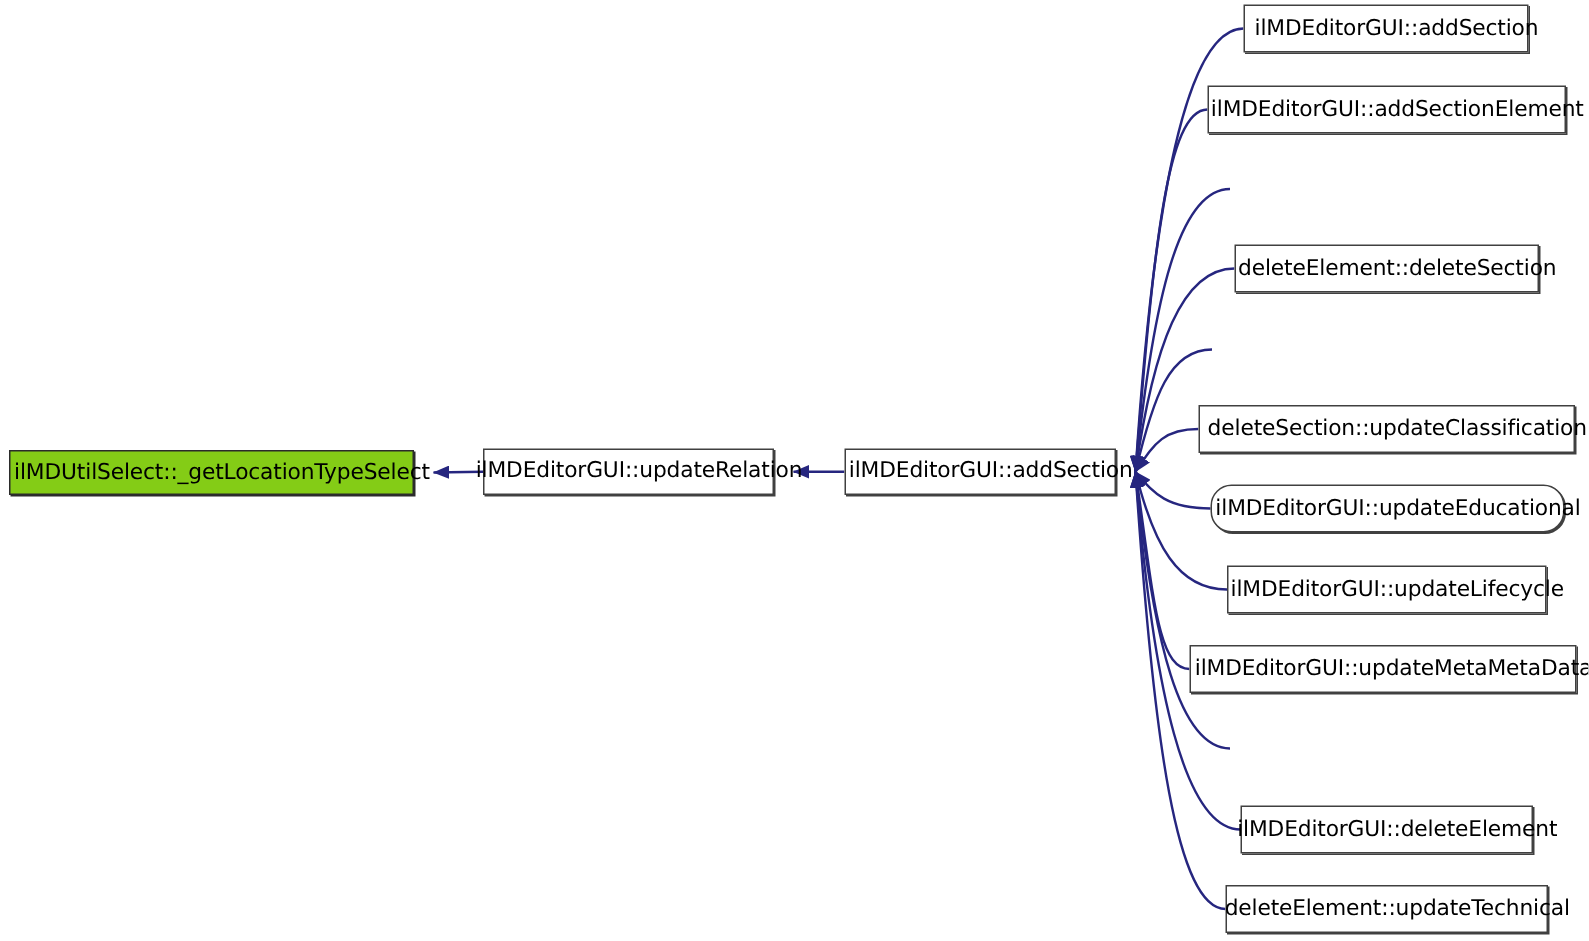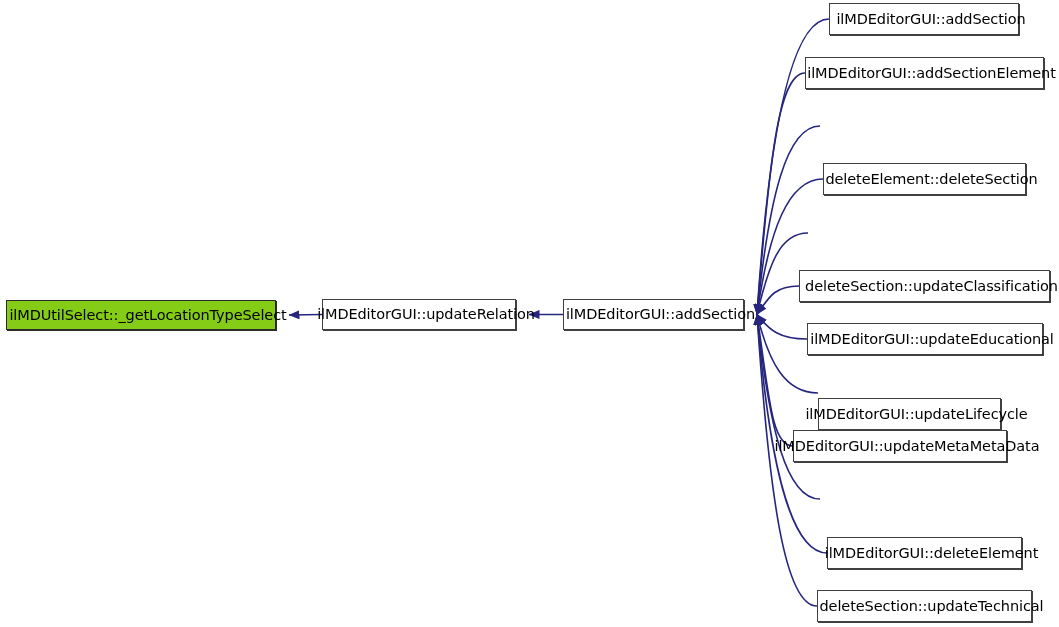--- a/index.html
+++ b/index.html
@@ -90,28 +90,28 @@
     </div>
     <div class="node" style="left: 805px; top: 57px; width: 239px; height: 32px;">
       <span class="node-label">ilMDEditorGUI::addSectionElement</span>
     </div>
     <div class="node" style="left: 823px; top: 163px; width: 203px; height: 32px;">
       <span class="node-label">deleteElement::deleteSection</span>
     </div>
     <div class="node" style="left: 799px; top: 270px; width: 251px; height: 32px;">
       <span class="node-label">deleteSection::updateClassification</span>
     </div>
-    <div class="node" style="left: 807px; top: 323px; width: 236px; height: 32px;">
+    <div class="node" style="left: 807px; top: 323px; width: 236px; height: 32px; border-radius: 14px;">
       <span class="node-label">ilMDEditorGUI::updateEducational</span>
     </div>
-    <div class="node" style="left: 818px; top: 398px; width: 183px; height: 32px;">
+    <div class="node" style="left: 818px; top: 377px; width: 213px; height: 32px;">
       <span class="node-label">ilMDEditorGUI::updateLifecycle</span>
     </div>
-    <div class="node" style="left: 793px; top: 430px; width: 214px; height: 32px;">
+    <div class="node" style="left: 793px; top: 430px; width: 258px; height: 32px;">
       <span class="node-label">ilMDEditorGUI::updateMetaMetaData</span>
     </div>
     <div class="node" style="left: 827px; top: 537px; width: 195px; height: 32px;">
       <span class="node-label">ilMDEditorGUI::deleteElement</span>
     </div>
     <div class="node" style="left: 817px; top: 590px; width: 215px; height: 32px;">
-      <span class="node-label">deleteSection::updateTechnical</span>
+      <span class="node-label">deleteElement::updateTechnical</span>
     </div>
   </div>
 
 </body></html>

